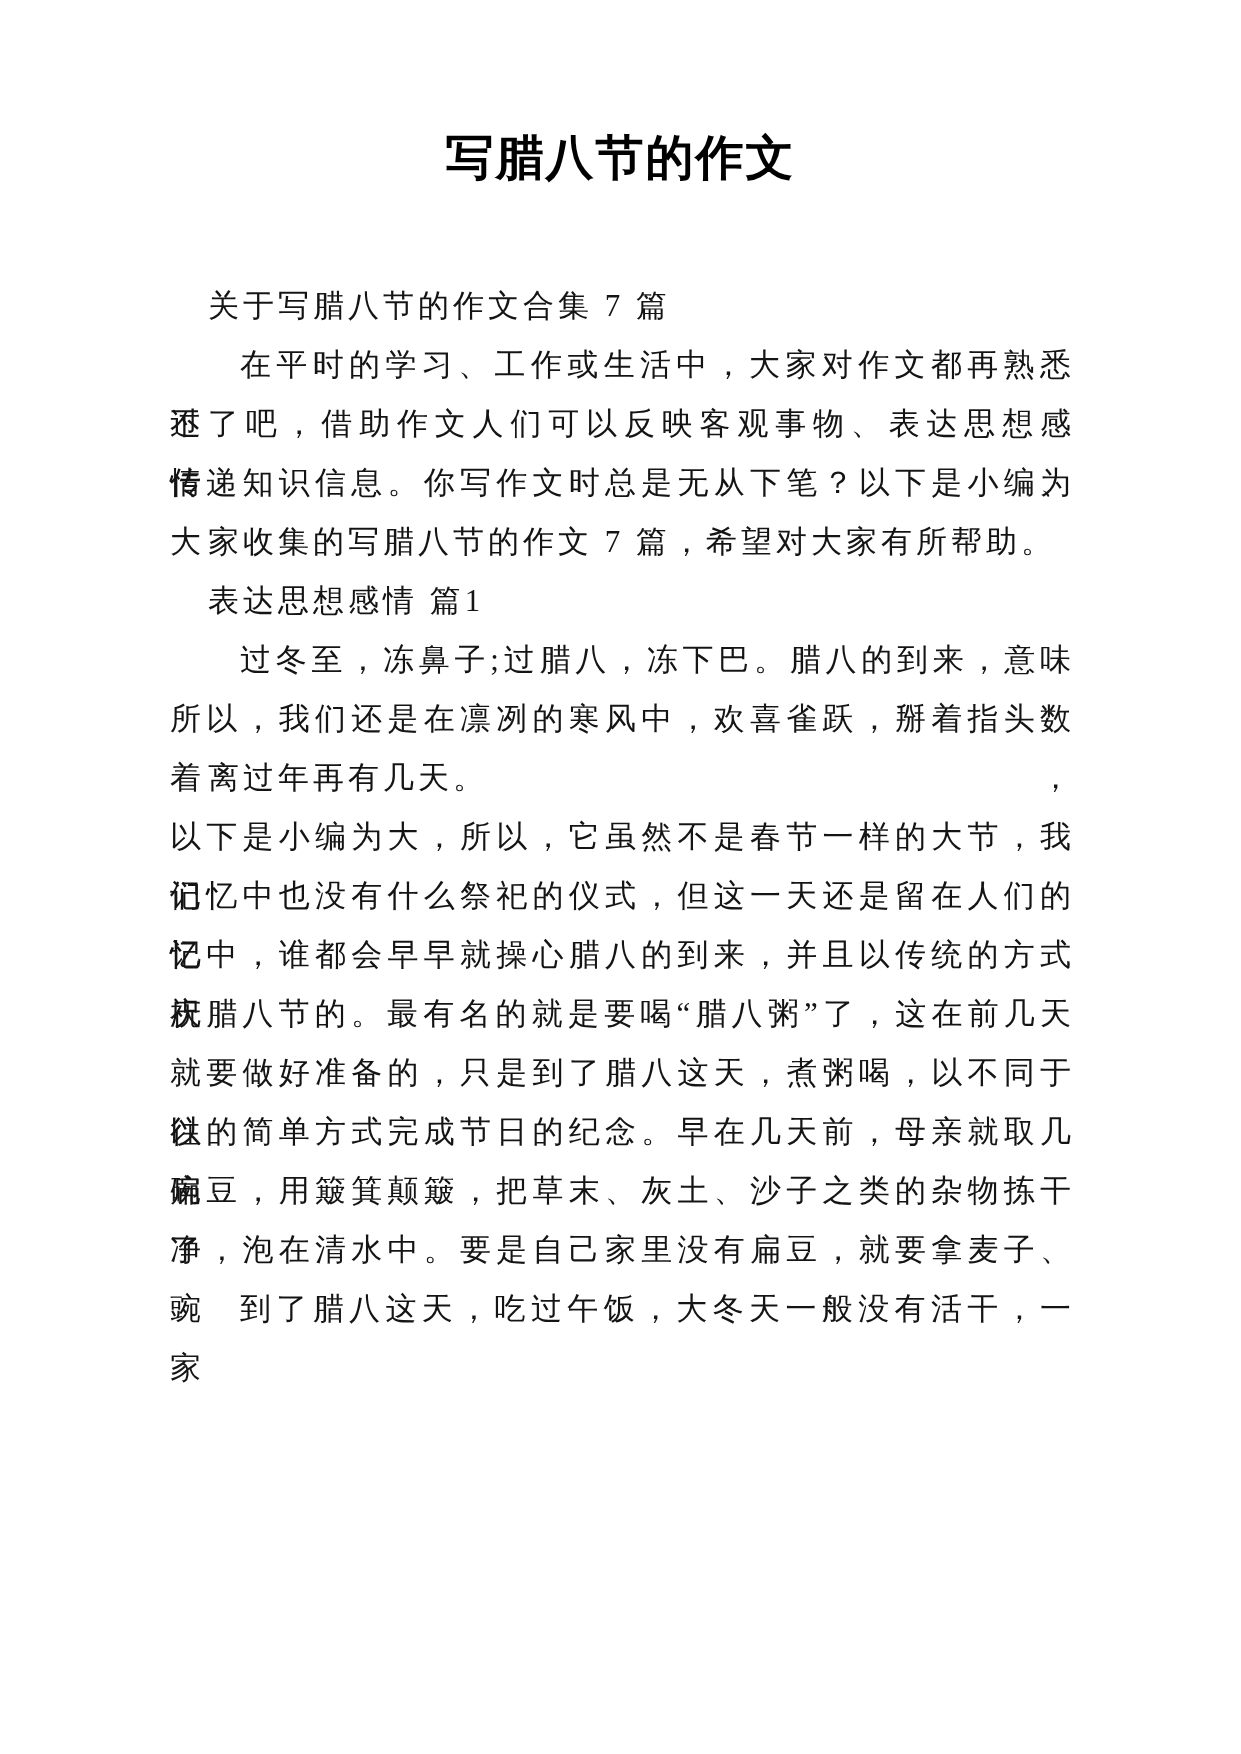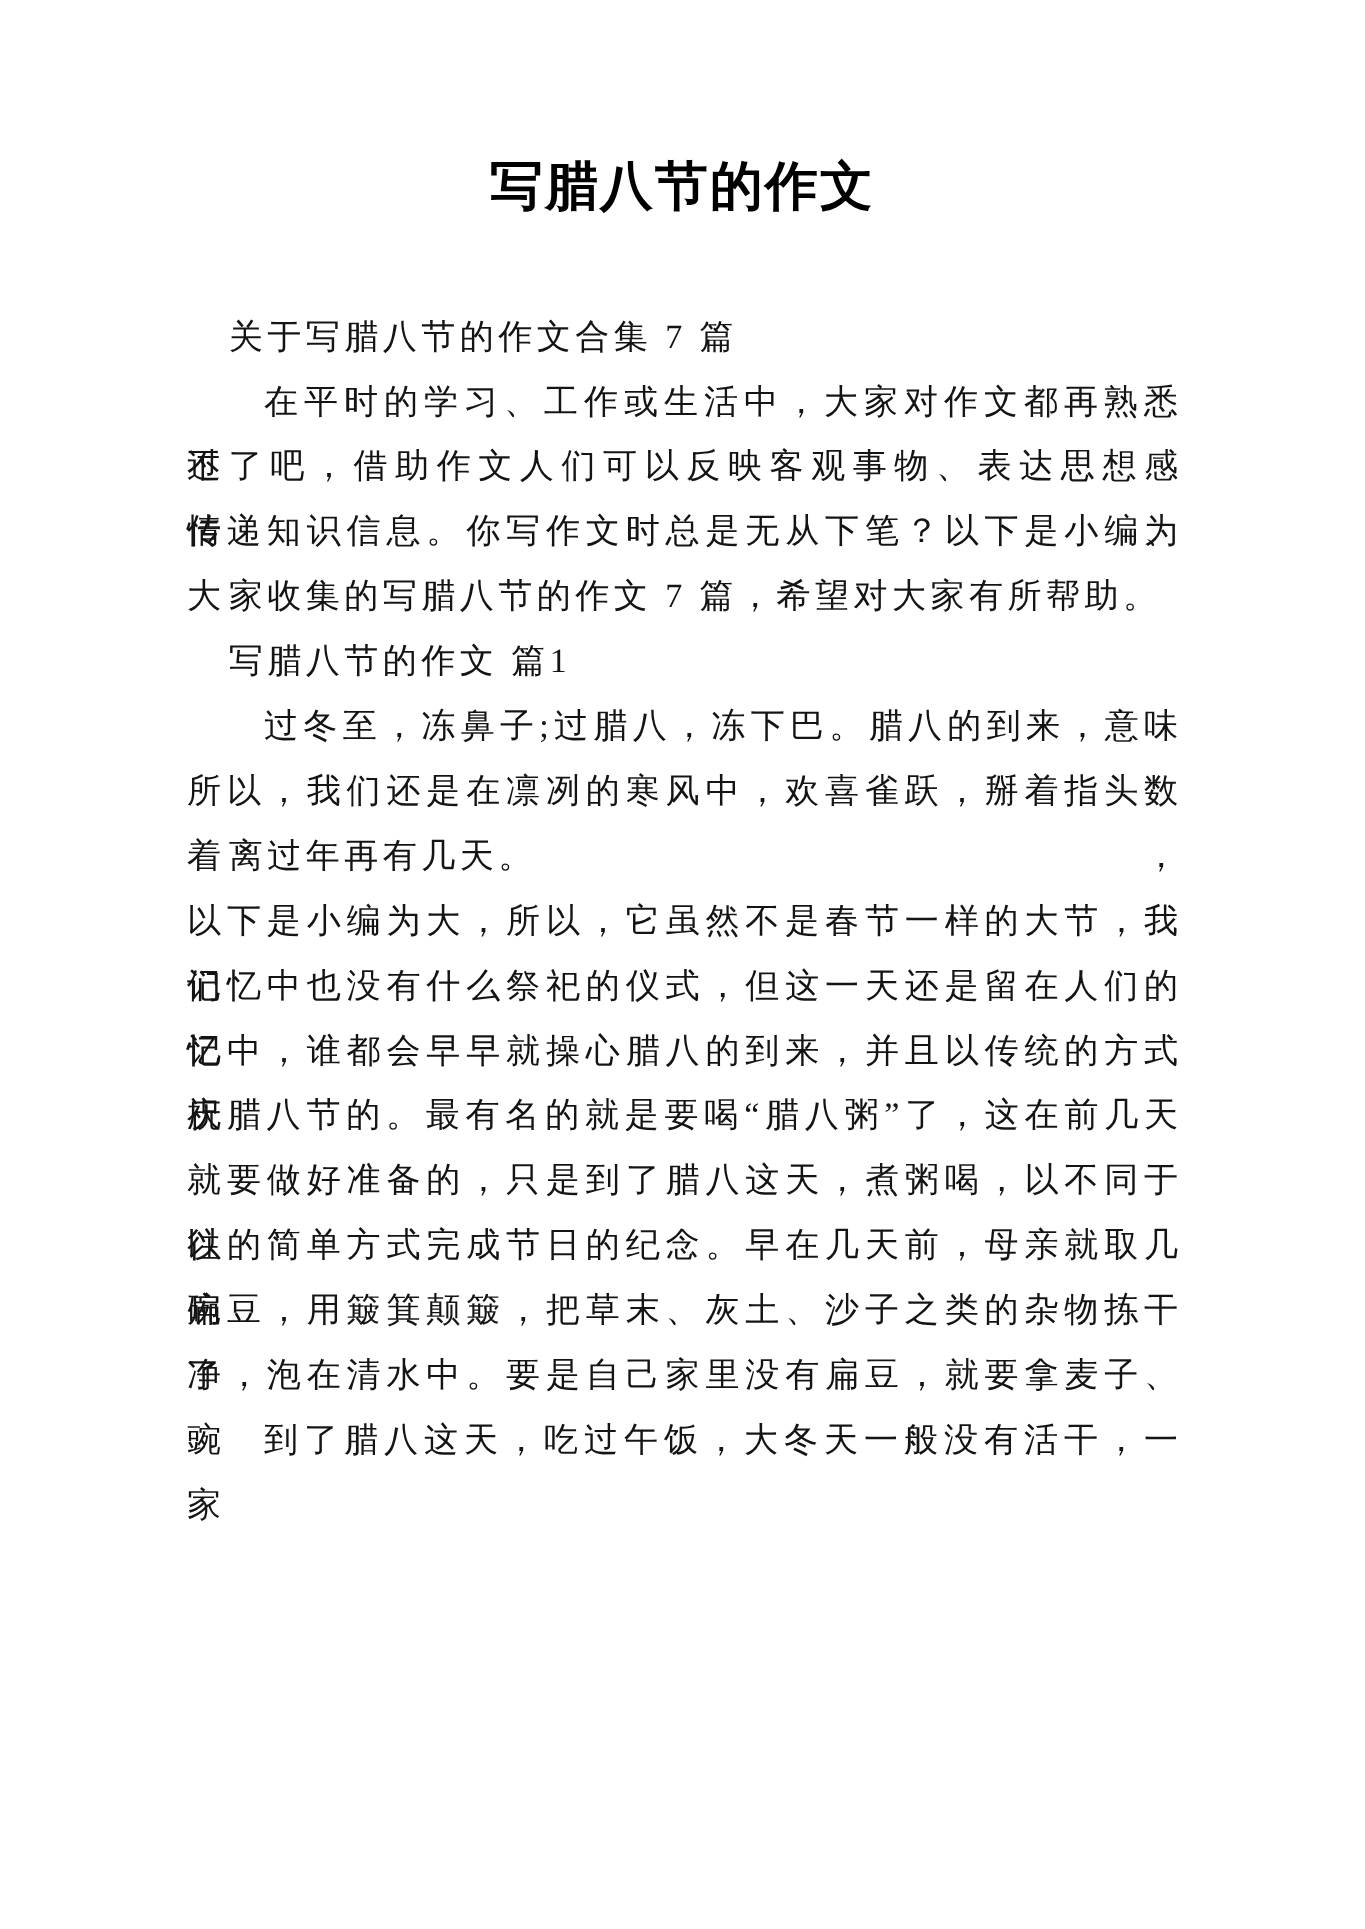--- a/index.html
+++ b/index.html
@@ -10,21 +10,21 @@
   .page {
     position: relative;
     width: 1241px;
     height: 1754px;
     background: #ffffff;
     overflow: hidden;
     font-family: "Liberation Serif", "DejaVu Serif", serif;
     color: #000000;
   }
   .doc-title {
-    margin: 16px;
+    margin: 4px;
     padding-top: 118px;
     text-align: center;
     font-size: 48px;
     line-height: 72px;
     font-weight: bold;
     letter-spacing: 2px;
     color: #000000;
   }
   .doc-body {
     position: absolute;
@@ -59,21 +59,21 @@
 <body>
 
 <div class="page">
   <h1 class="doc-title">写腊八节的作文</h1>
   <div class="doc-body">
       <div class="line plain">关于写腊八节的作文合集 7 篇</div>
       <div class="line fill indent">在平时的学习、工作或生活中，大家对作文都再熟悉不</div>
       <div class="line fill">过了吧，借助作文人们可以反映客观事物、表达思想感情、</div>
       <div class="line fill">传递知识信息。你写作文时总是无从下笔？以下是小编为大</div>
       <div class="line plain">家收集的写腊八节的作文 7 篇，希望对大家有所帮助。</div>
-      <div class="line plain">写腊八节的作文 篇1</div>
+      <div class="line plain">表达思想感情 篇1</div>
       <div class="line fill indent">过冬至，冻鼻子;过腊八，冻下巴。腊八的到来，意味</div>
       <div class="line fill">所以，我们还是在凛冽的寒风中，欢喜雀跃，掰着指头数着，</div>
       <div class="line plain">离过年再有几天。</div>
       <div class="line fill">以下是小编为大，所以，它虽然不是春节一样的大节，我们</div>
       <div class="line fill">记忆中也没有什么祭祀的仪式，但这一天还是留在人们的记</div>
       <div class="line fill">忆中，谁都会早早就操心腊八的到来，并且以传统的方式庆</div>
       <div class="line fill">祝腊八节的。最有名的就是要喝“腊八粥”了，这在前几天</div>
       <div class="line fill">就要做好准备的，只是到了腊八这天，煮粥喝，以不同于以</div>
       <div class="line fill">往的简单方式完成节日的纪念。早在几天前，母亲就取几碗</div>
       <div class="line fill">扁豆，用簸箕颠簸，把草末、灰土、沙子之类的杂物拣干净</div>

